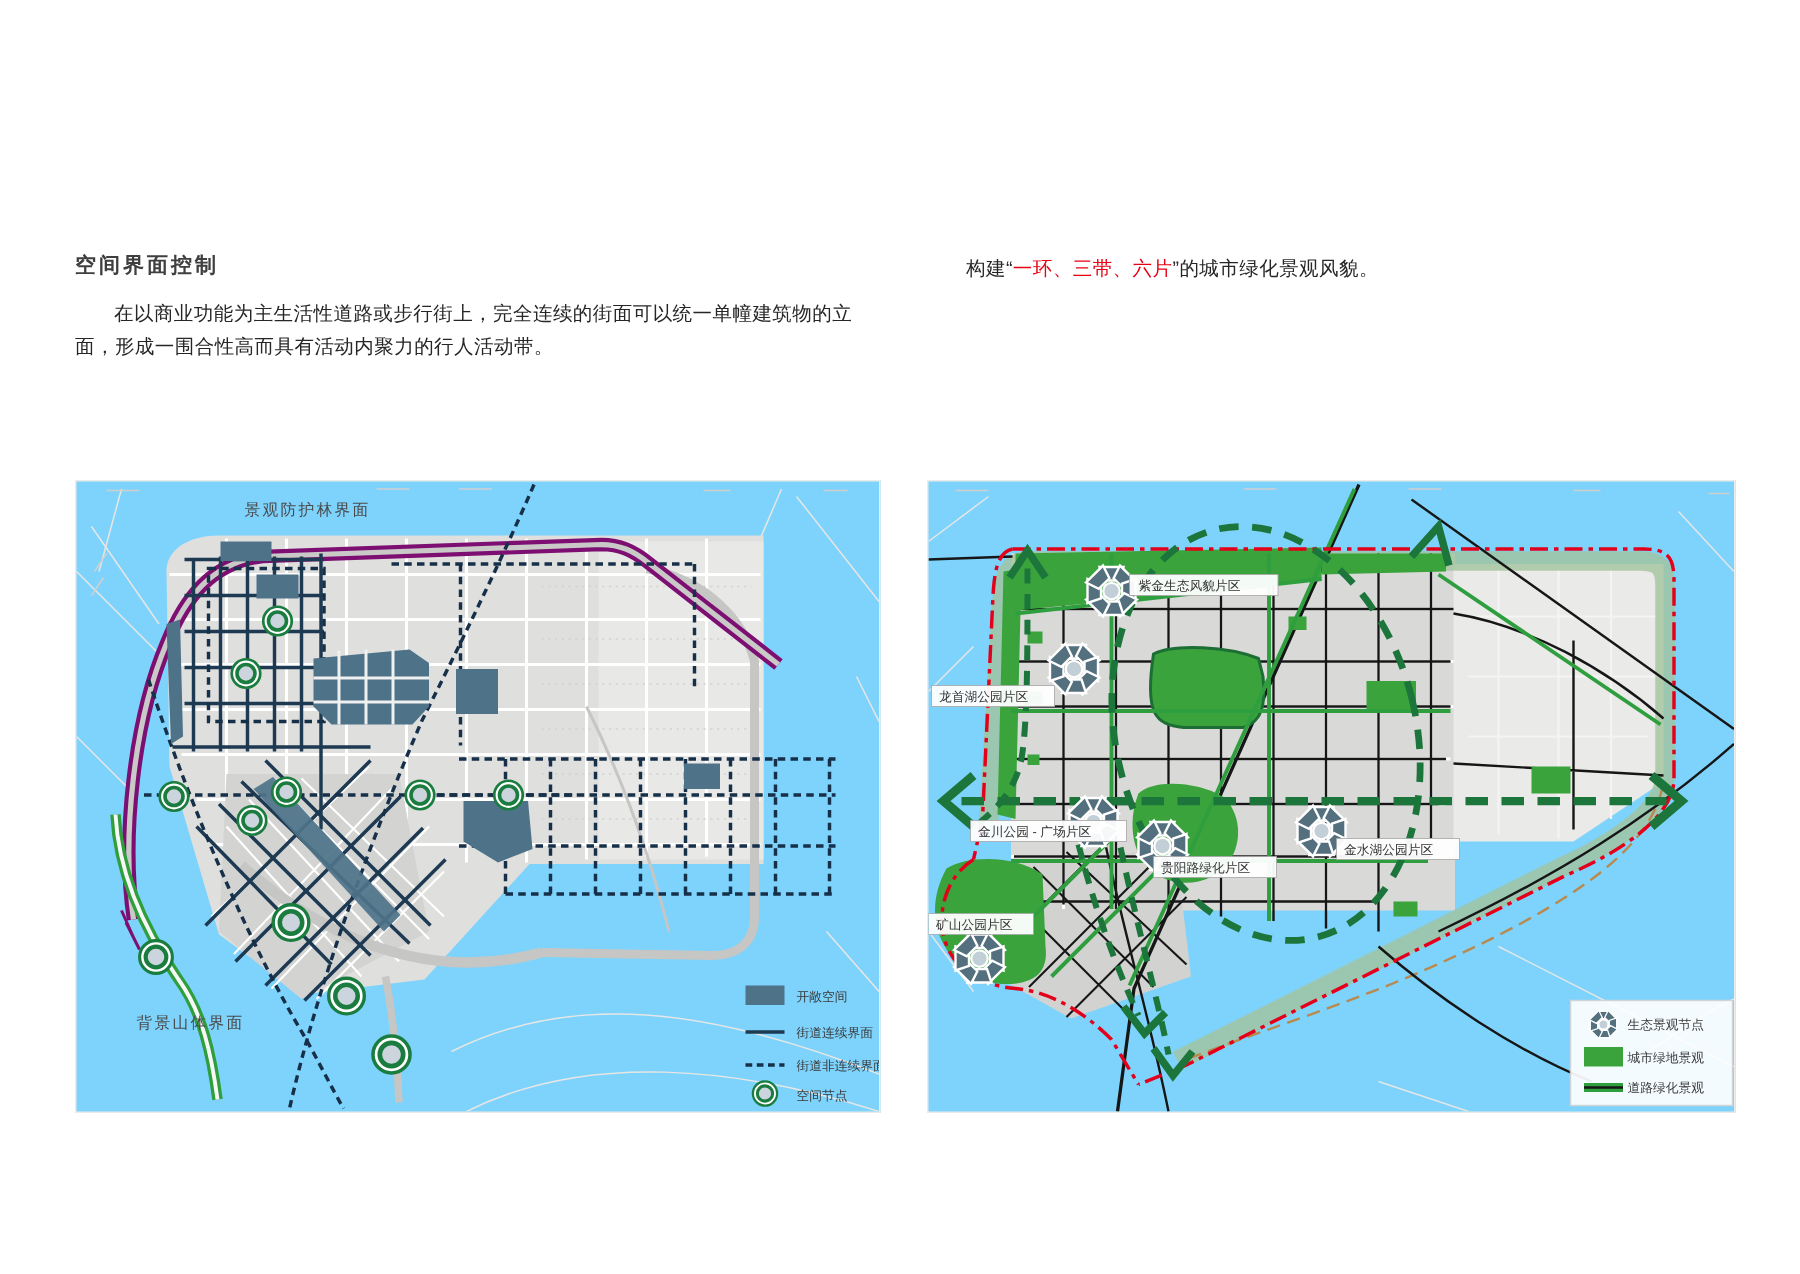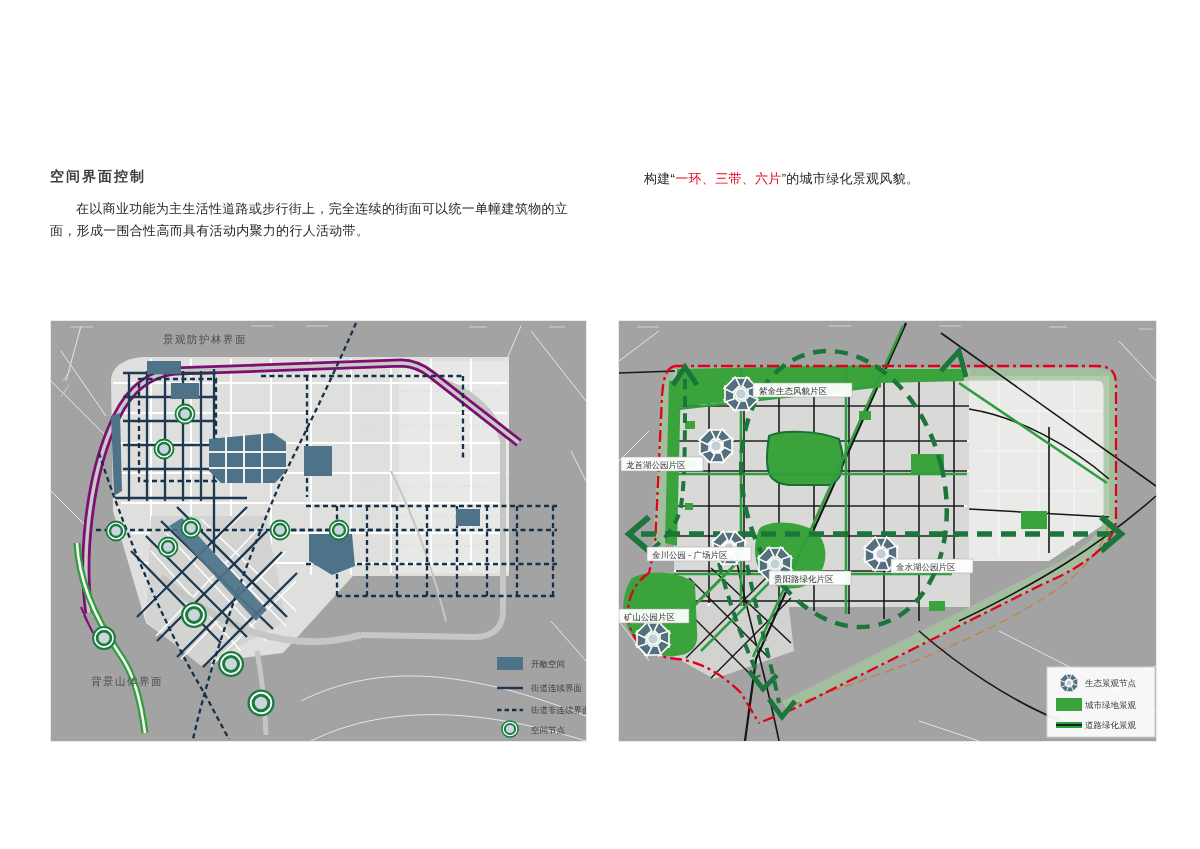--- a/index.html
+++ b/index.html
@@ -4,21 +4,21 @@
 <style>
   html,body{margin:0;padding:0;background:#ffffff;}
   #page{position:relative;width:1200px;height:849px;background:#ffffff;overflow:hidden;
         font-family:"Liberation Sans","DejaVu Sans",sans-serif;color:#2b2b2b;}
   .col{position:absolute;top:168px;}
   #left-col{left:50px;width:537px;}
   #right-col{left:618px;width:540px;}
   h2.sec-title{margin:0 0 12px 0;font-size:14px;font-weight:bold;color:#3f3f3f;letter-spacing:2px;}
   p.para{margin:0;font-size:13px;line-height:22px;text-indent:2em;color:#262626;letter-spacing:0.3px;}
   .red{color:#e60012;}
-  .mapbox{position:absolute;top:320px;background:#a3a3a3;border:1px solid #ebebea;}
+  .mapbox{position:absolute;top:320px;background:#7dd3fc;border:1px solid #ebebea;}
   #left-map{left:50px;width:535px;height:420px;}
   #right-map{left:618px;width:537px;height:420px;}
   svg{display:block;}
   text{font-family:"Liberation Sans","DejaVu Sans",sans-serif;}
   .map-label{font-size:10.5px;fill:#4a4a4a;letter-spacing:1.5px;}
   .tag-text{font-size:8.5px;fill:#333;}
   .legend-text{font-size:8.5px;fill:#3a3a3a;}
 </style>
 </head>
 <body>

